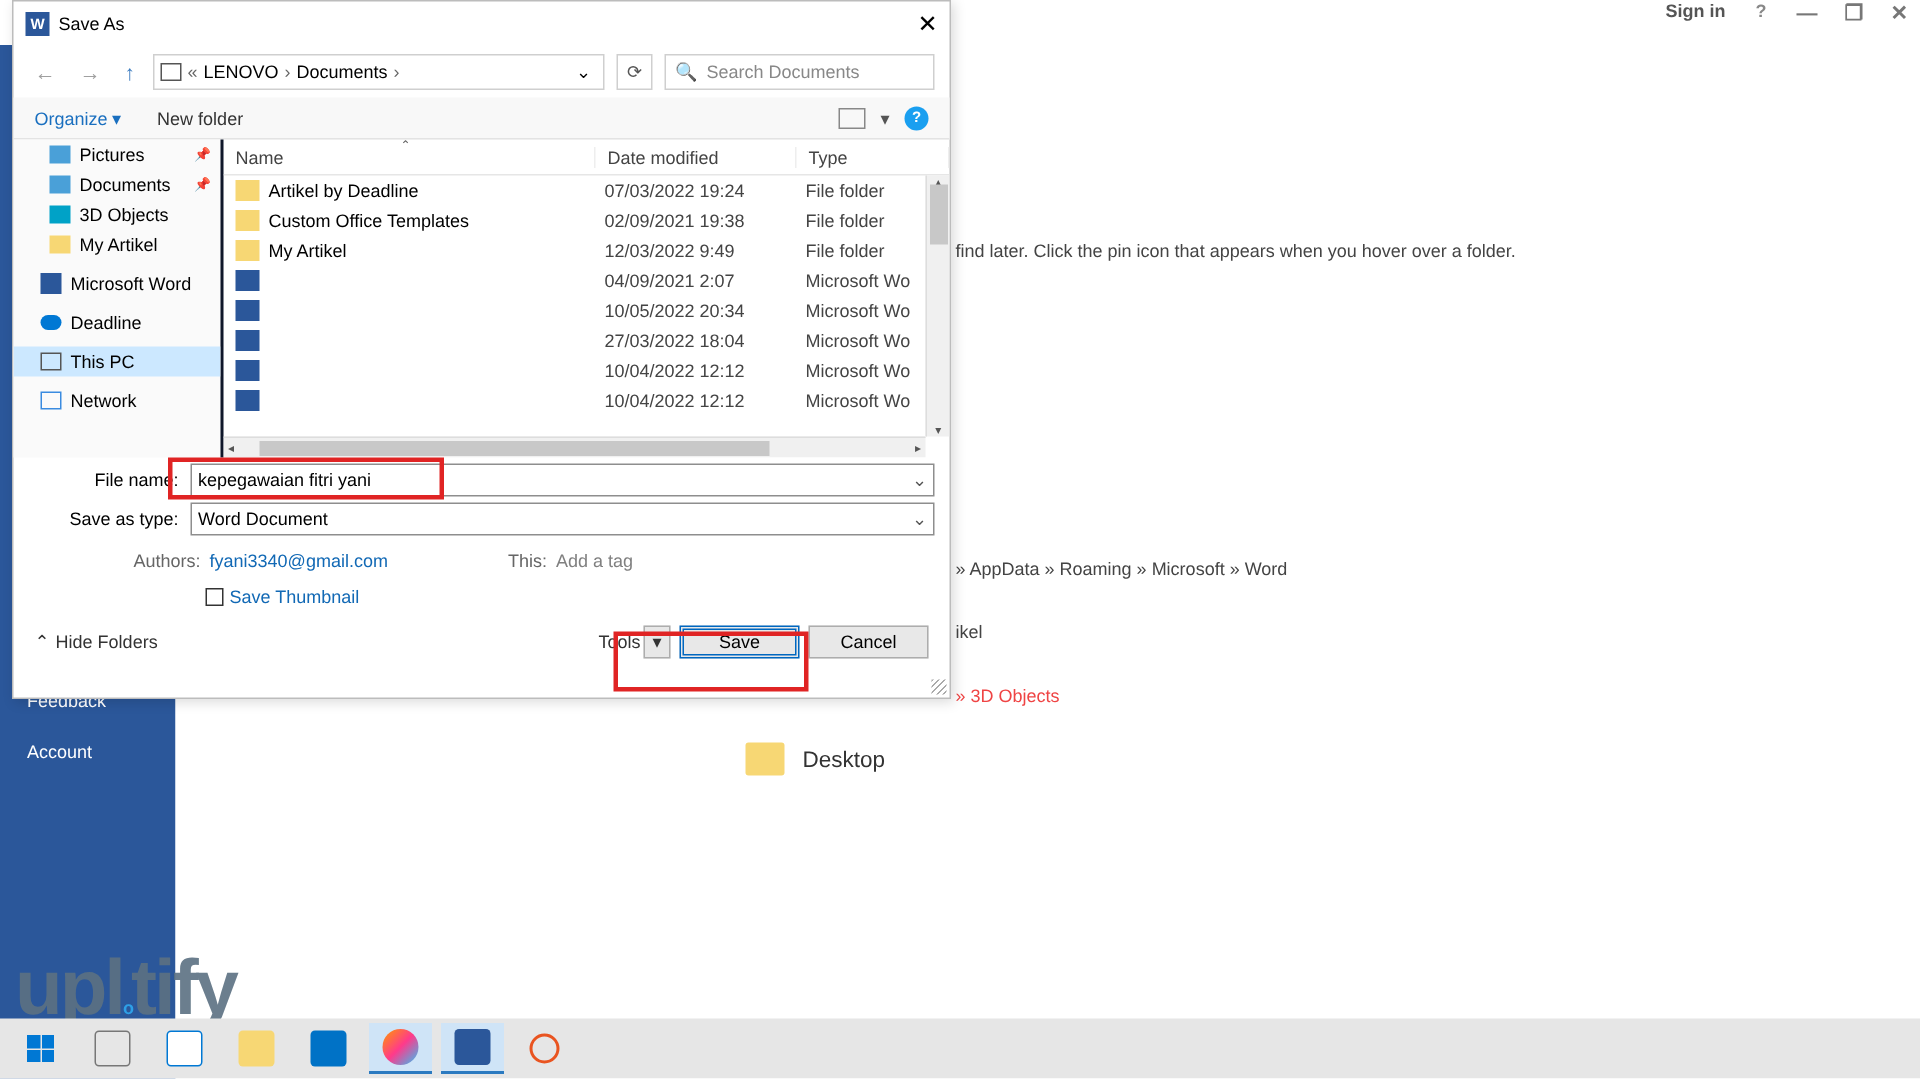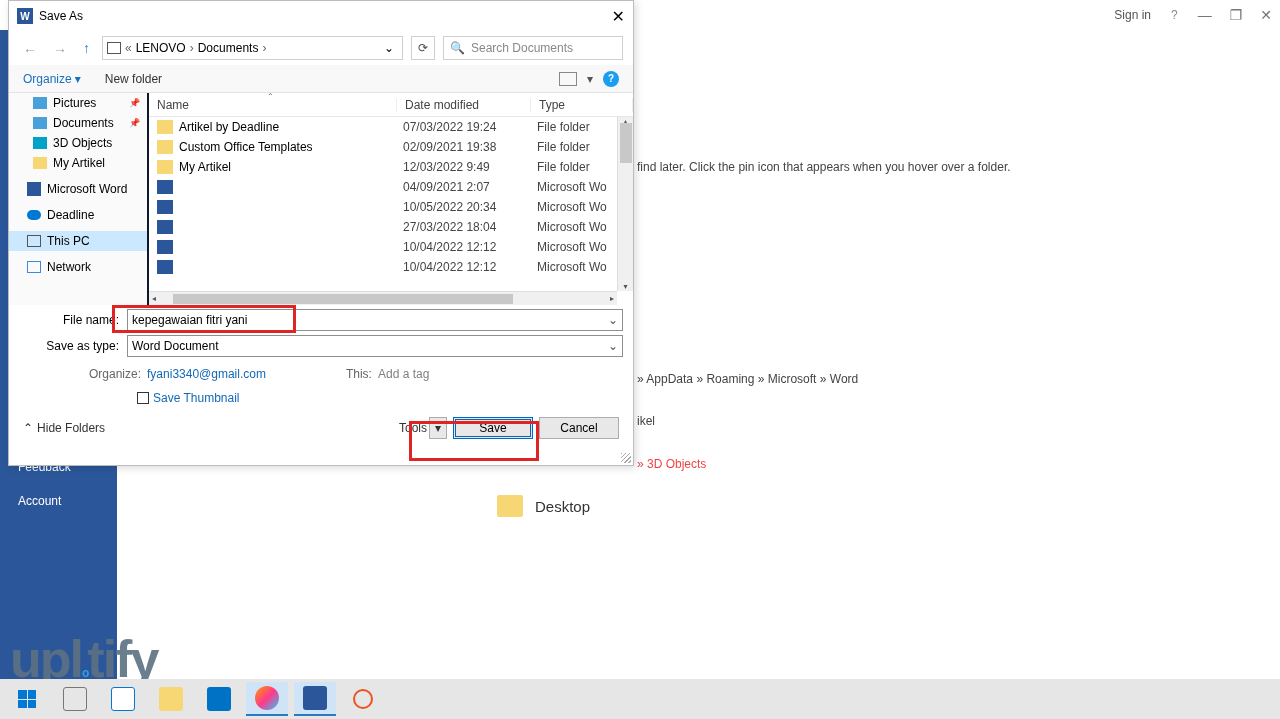--- a/index.html
+++ b/index.html
@@ -1,20 +1,20 @@
 <!DOCTYPE html>
 <html><head>
 <meta charset="utf-8">
 <style>
 * { margin: 0; padding: 0; box-sizing: border-box; font-family: "Segoe UI", Tahoma, sans-serif; font-size: 12px; }
 body { background: #ffffff; width: 1280px; height: 719px; overflow: hidden; position: relative; }
 
 
 .word-bg { position: absolute; top: 0; left: 0; width: 1280px; height: 719px; background: #fff; }
-.word-titlebar { height: 30px; display: flex; align-items: center; justify-content: flex-end; padding: 0 8px; background: #fff; color: #595959; }
+.word-titlebar { height: 30px; display: flex; align-items: flex-start; justify-content: flex-end; padding: 0 8px; background: #fff; color: #595959; font-weight: bold; }
 .word-titlebar .doc-title { flex: 1; text-align: center; color: #595959; }
 .word-titlebar .win-btns { display: flex; gap: 18px; align-items: center; }
 .word-titlebar .win-btns span { color: #777; font-size: 14px; }
 .word-titlebar .signin { margin-right: 20px; color: #555; }
 .word-titlebar .question { margin-right: 20px; color: #888; }
 
 .backstage { display: flex; height: 689px; }
 .backstage-nav { width: 117px; background: #2b579a; color: #fff; display: flex; flex-direction: column; padding-top: 420px; }
 .backstage-nav .item { padding: 10px 18px; color: #fff; cursor: pointer; }
 .backstage-body { flex: 1; background: #fff; padding: 10px 30px; color: #333; position: relative; }
@@ -331,21 +331,21 @@
     </div>
     <div class="form-row">
       <div class="lbl">Save as type:</div>
       <div class="combo">
         <span>Word Document</span>
         <span class="drop">⌄</span>
       </div>
     </div>
     <div class="meta">
       <div class="grp">
-        <span class="lbl2">Organize:</span>
+        <span class="lbl2">Authors:</span>
         <span class="link">fyani3340@gmail.com</span>
       </div>
       <div class="grp">
         <span class="lbl2">This:</span>
         <span class="add">Add a tag</span>
       </div>
     </div>
     <div class="thumb-row">
       <span class="chk"></span>
       <span class="txt">Save Thumbnail</span>

